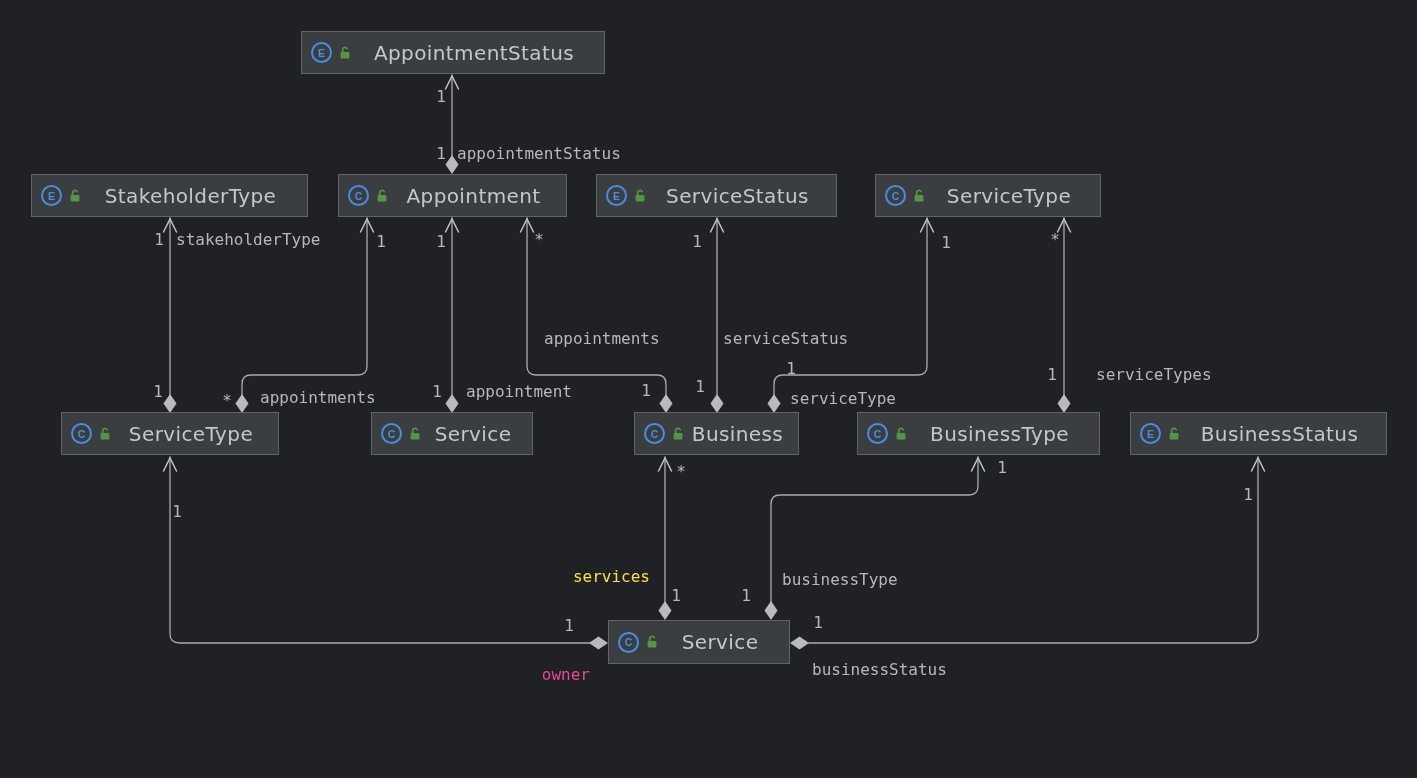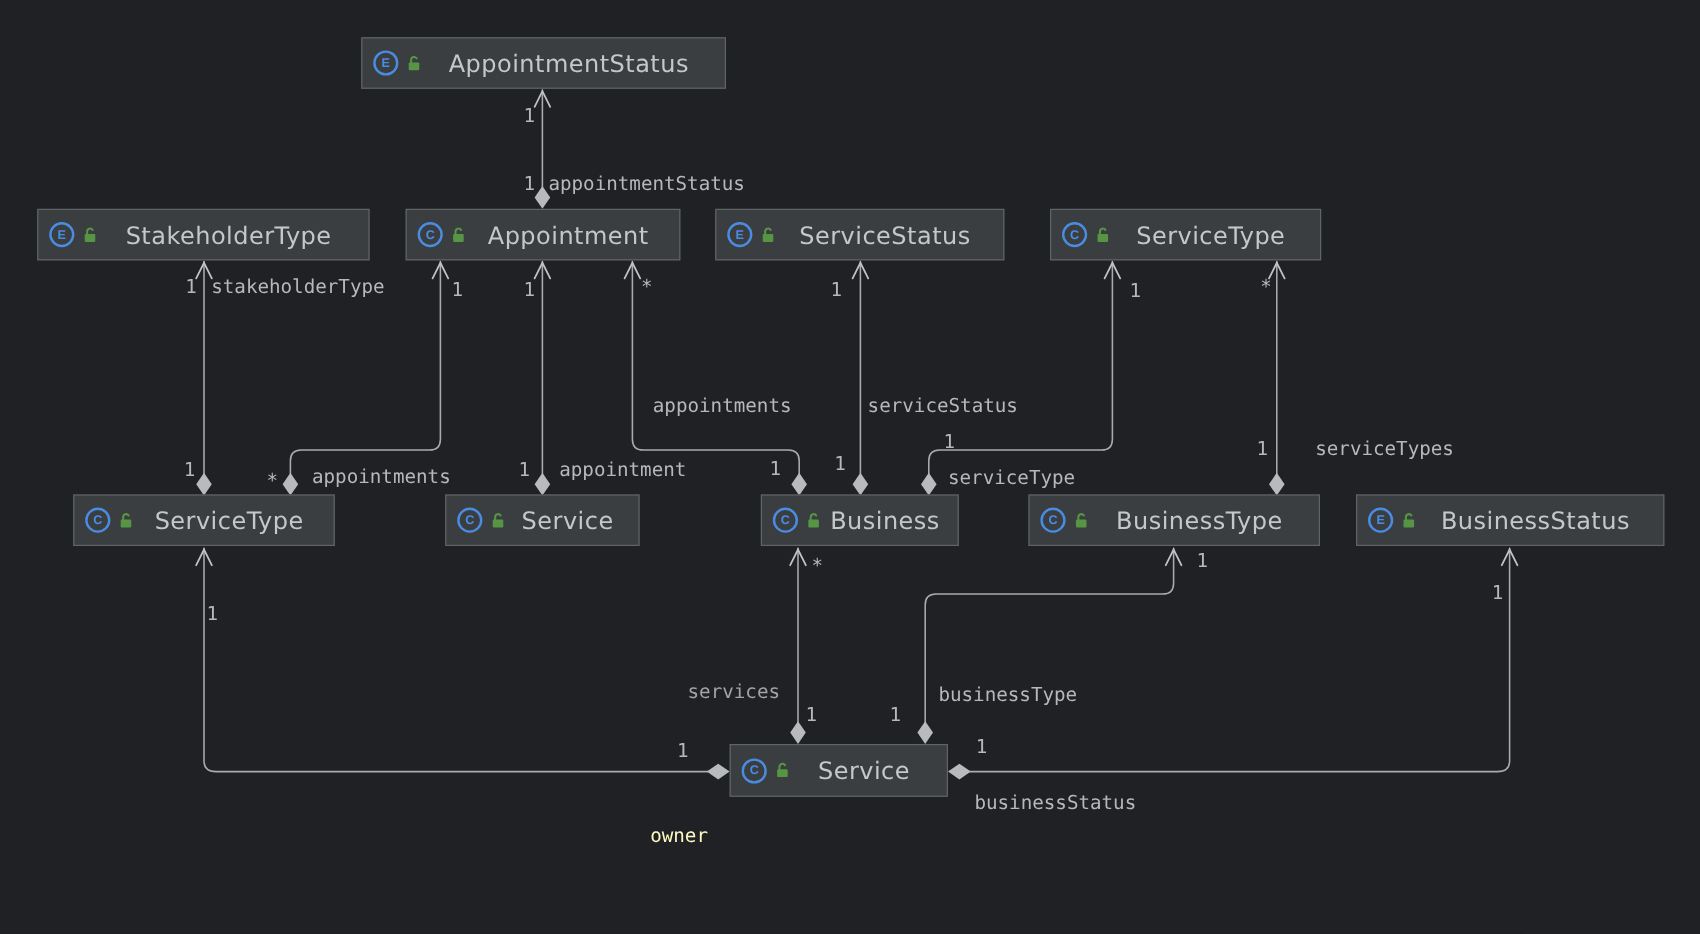--- a/index.html
+++ b/index.html
@@ -222,26 +222,26 @@
       <span class="edge-label" style="left: 539px; top: 239px; color: rgb(182, 184, 186); transform: translate(-50%, -50%);">*</span>
       <span class="edge-label" style="left: 700px; top: 386px; color: rgb(182, 184, 186); transform: translate(-50%, -50%);">1</span>
       <span class="edge-label" style="left: 723px; top: 338px; color: rgb(182, 184, 186); transform: translate(0px, -50%);">serviceStatus</span>
       <span class="edge-label" style="left: 697px; top: 241px; color: rgb(182, 184, 186); transform: translate(-50%, -50%);">1</span>
       <span class="edge-label" style="left: 791px; top: 368px; color: rgb(182, 184, 186); transform: translate(-50%, -50%);">1</span>
       <span class="edge-label" style="left: 790px; top: 398px; color: rgb(182, 184, 186); transform: translate(0px, -50%);">serviceType</span>
       <span class="edge-label" style="left: 946px; top: 242px; color: rgb(182, 184, 186); transform: translate(-50%, -50%);">1</span>
       <span class="edge-label" style="left: 1052px; top: 374px; color: rgb(182, 184, 186); transform: translate(-50%, -50%);">1</span>
       <span class="edge-label" style="left: 1068px; top: 374px; color: rgb(182, 184, 186); transform: translate(0px, -50%); margin-left: 28px;">serviceTypes</span>
       <span class="edge-label" style="left: 1055px; top: 239px; color: rgb(182, 184, 186); transform: translate(-50%, -50%);">*</span>
-      <span class="edge-label" style="left: 650px; top: 576px; color: #a3a3a3; transform: translate(-100%, -50%);">services</span>
+      <span class="edge-label" style="left: 650px; top: 576px; color: #fde047; transform: translate(-100%, -50%);">services</span>
       <span class="edge-label" style="left: 676px; top: 595px; color: rgb(182, 184, 186); transform: translate(-50%, -50%);">1</span>
       <span class="edge-label" style="left: 681px; top: 471px; color: rgb(182, 184, 186); transform: translate(-50%, -50%);">*</span>
       <span class="edge-label" style="left: 746px; top: 595px; color: rgb(182, 184, 186); transform: translate(-50%, -50%);">1</span>
       <span class="edge-label" style="left: 782px; top: 579px; color: rgb(182, 184, 186); transform: translate(0px, -50%);">businessType</span>
       <span class="edge-label" style="left: 1002px; top: 467px; color: rgb(182, 184, 186); transform: translate(-50%, -50%);">1</span>
       <span class="edge-label" style="left: 569px; top: 625px; color: rgb(182, 184, 186); transform: translate(-50%, -50%);">1</span>
-      <span class="edge-label" style="left: 590px; top: 696px; color: #fef9c3; transform: translate(-100%, -50%);">owner</span>
+      <span class="edge-label" style="left: 590px; top: 674px; color: #ec4899; transform: translate(-100%, -50%);">owner</span>
       <span class="edge-label" style="left: 177px; top: 511px; color: rgb(182, 184, 186); transform: translate(-50%, -50%);">1</span>
       <span class="edge-label" style="left: 818px; top: 622px; color: rgb(182, 184, 186); transform: translate(-50%, -50%);">1</span>
       <span class="edge-label" style="left: 812px; top: 669px; color: rgb(182, 184, 186); transform: translate(0px, -50%);">businessStatus</span>
       <span class="edge-label" style="left: 1248px; top: 494px; color: rgb(182, 184, 186); transform: translate(-50%, -50%);">1</span>
     </div>
 </div>
 
 </body></html>

